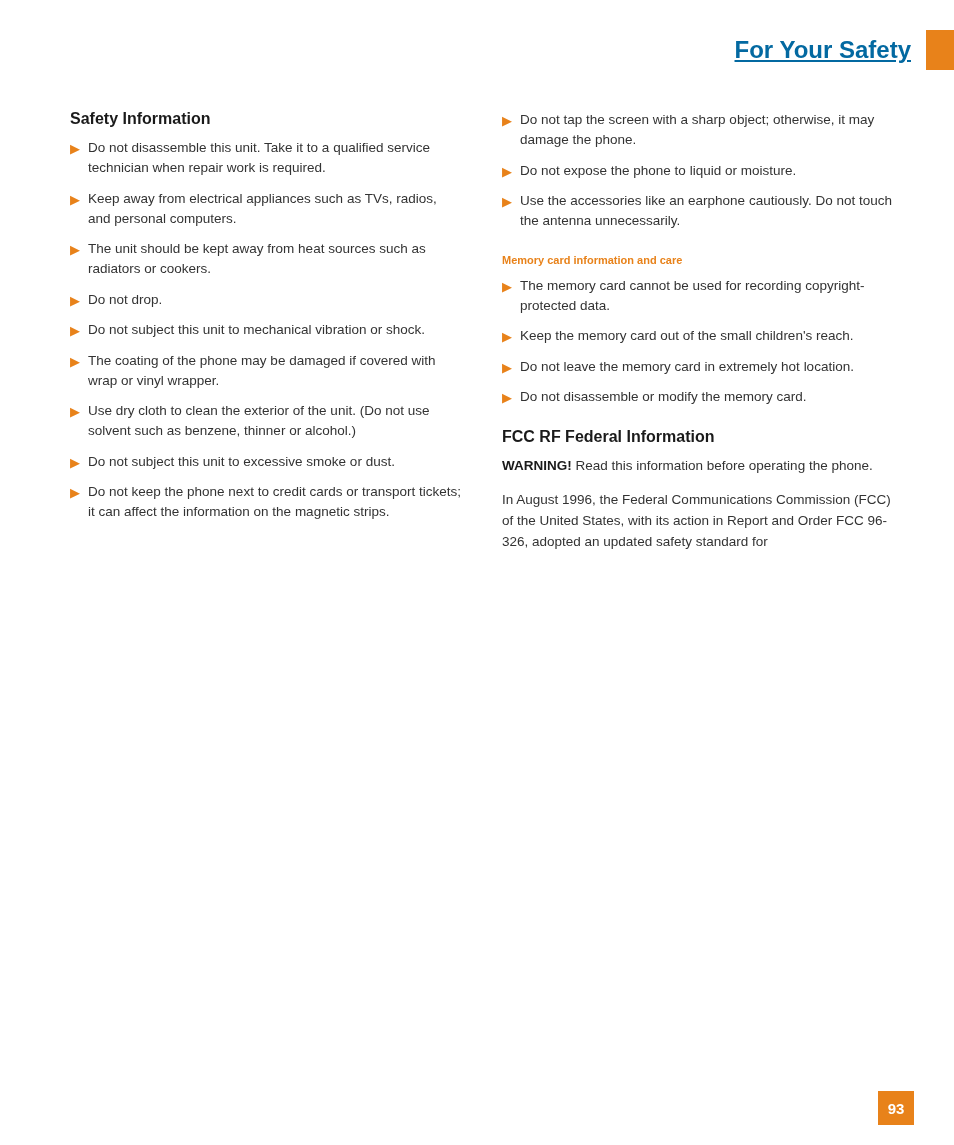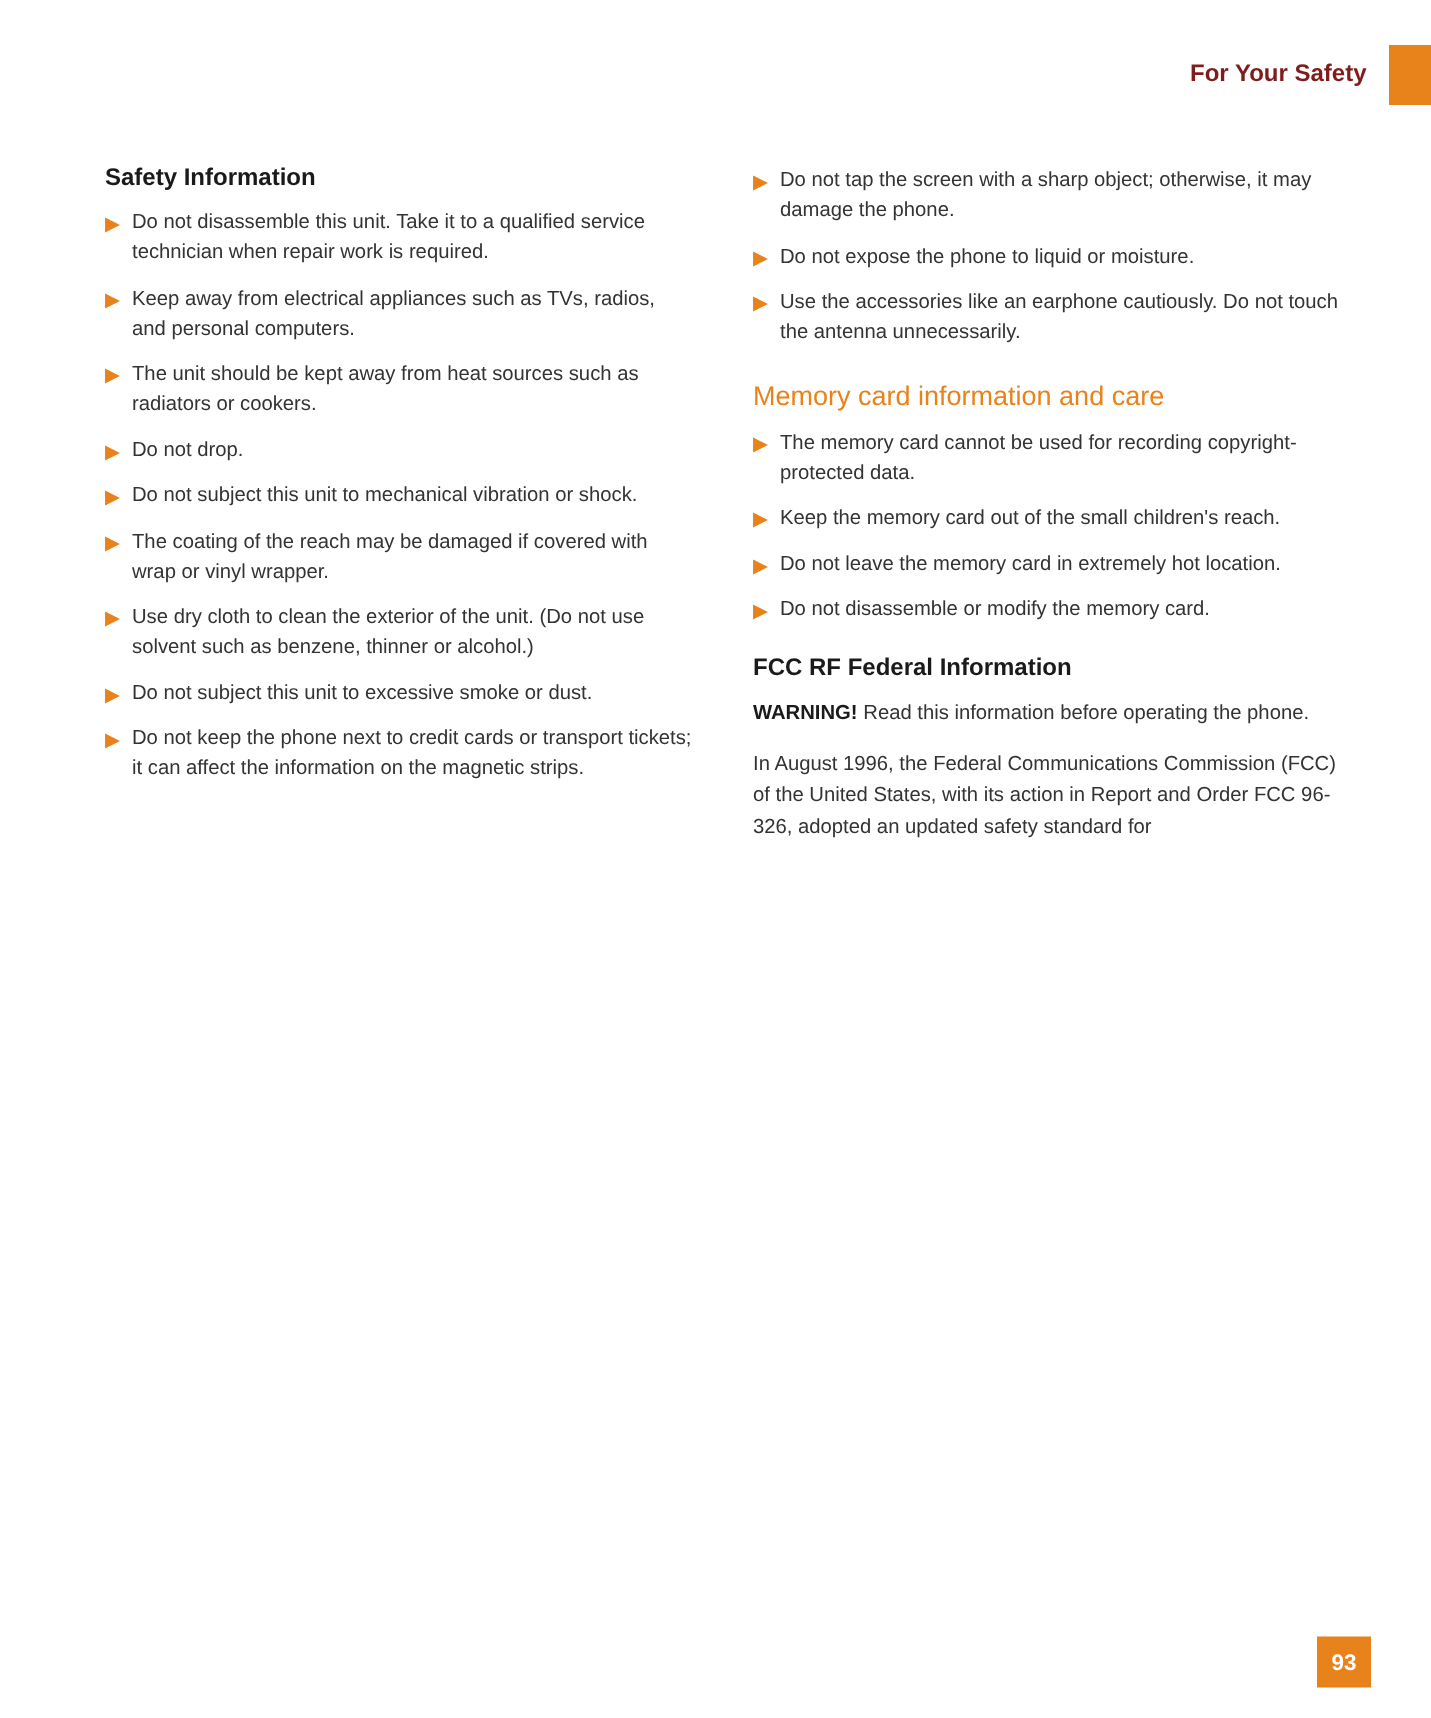--- a/index.html
+++ b/index.html
@@ -17,24 +17,25 @@
     
     .header {
       display: flex;
       justify-content: flex-end;
       align-items: center;
       padding: 30px 0 20px 0;
       margin-right: 0;
     }
 
     .header-title {
-      font-size: 16px;
-      font-weight: bold;
-      color: #7f1d1d;
+      font-size: 24px;
+      font-weight: bold;
+      color: #0369a1;
       margin-right: 0;
+      text-decoration: underline;
     }
 
     .header-bar {
       width: 28px;
       height: 40px;
       background-color: #E8821A;
       margin-left: 15px;
     }
 
     
@@ -57,22 +58,22 @@
 
     
     .section-heading {
       font-size: 16px;
       font-weight: bold;
       color: #1a1a1a;
       margin-bottom: 10px;
     }
 
     .section-heading-orange {
-      font-size: 18px;
-      font-weight: normal;
+      font-size: 11px;
+      font-weight: bold;
       color: #E8821A;
       margin-bottom: 10px;
     }
 
     
     .body-text {
       font-size: 13.5px;
       line-height: 1.55;
       color: #333;
       margin-bottom: 14px;
@@ -175,21 +176,21 @@
       <li>
         <span class="bullet-arrow">▶</span>
         <span class="bullet-text">Do not drop.</span>
       </li>
       <li>
         <span class="bullet-arrow">▶</span>
         <span class="bullet-text">Do not subject this unit to mechanical vibration or shock.</span>
       </li>
       <li>
         <span class="bullet-arrow">▶</span>
-        <span class="bullet-text">The coating of the reach may be damaged if covered with wrap or vinyl wrapper.</span>
+        <span class="bullet-text">The coating of the phone may be damaged if covered with wrap or vinyl wrapper.</span>
       </li>
       <li>
         <span class="bullet-arrow">▶</span>
         <span class="bullet-text">Use dry cloth to clean the exterior of the unit. (Do not use solvent such as benzene, thinner or alcohol.)</span>
       </li>
       <li>
         <span class="bullet-arrow">▶</span>
         <span class="bullet-text">Do not subject this unit to excessive smoke or dust.</span>
       </li>
       <li>

